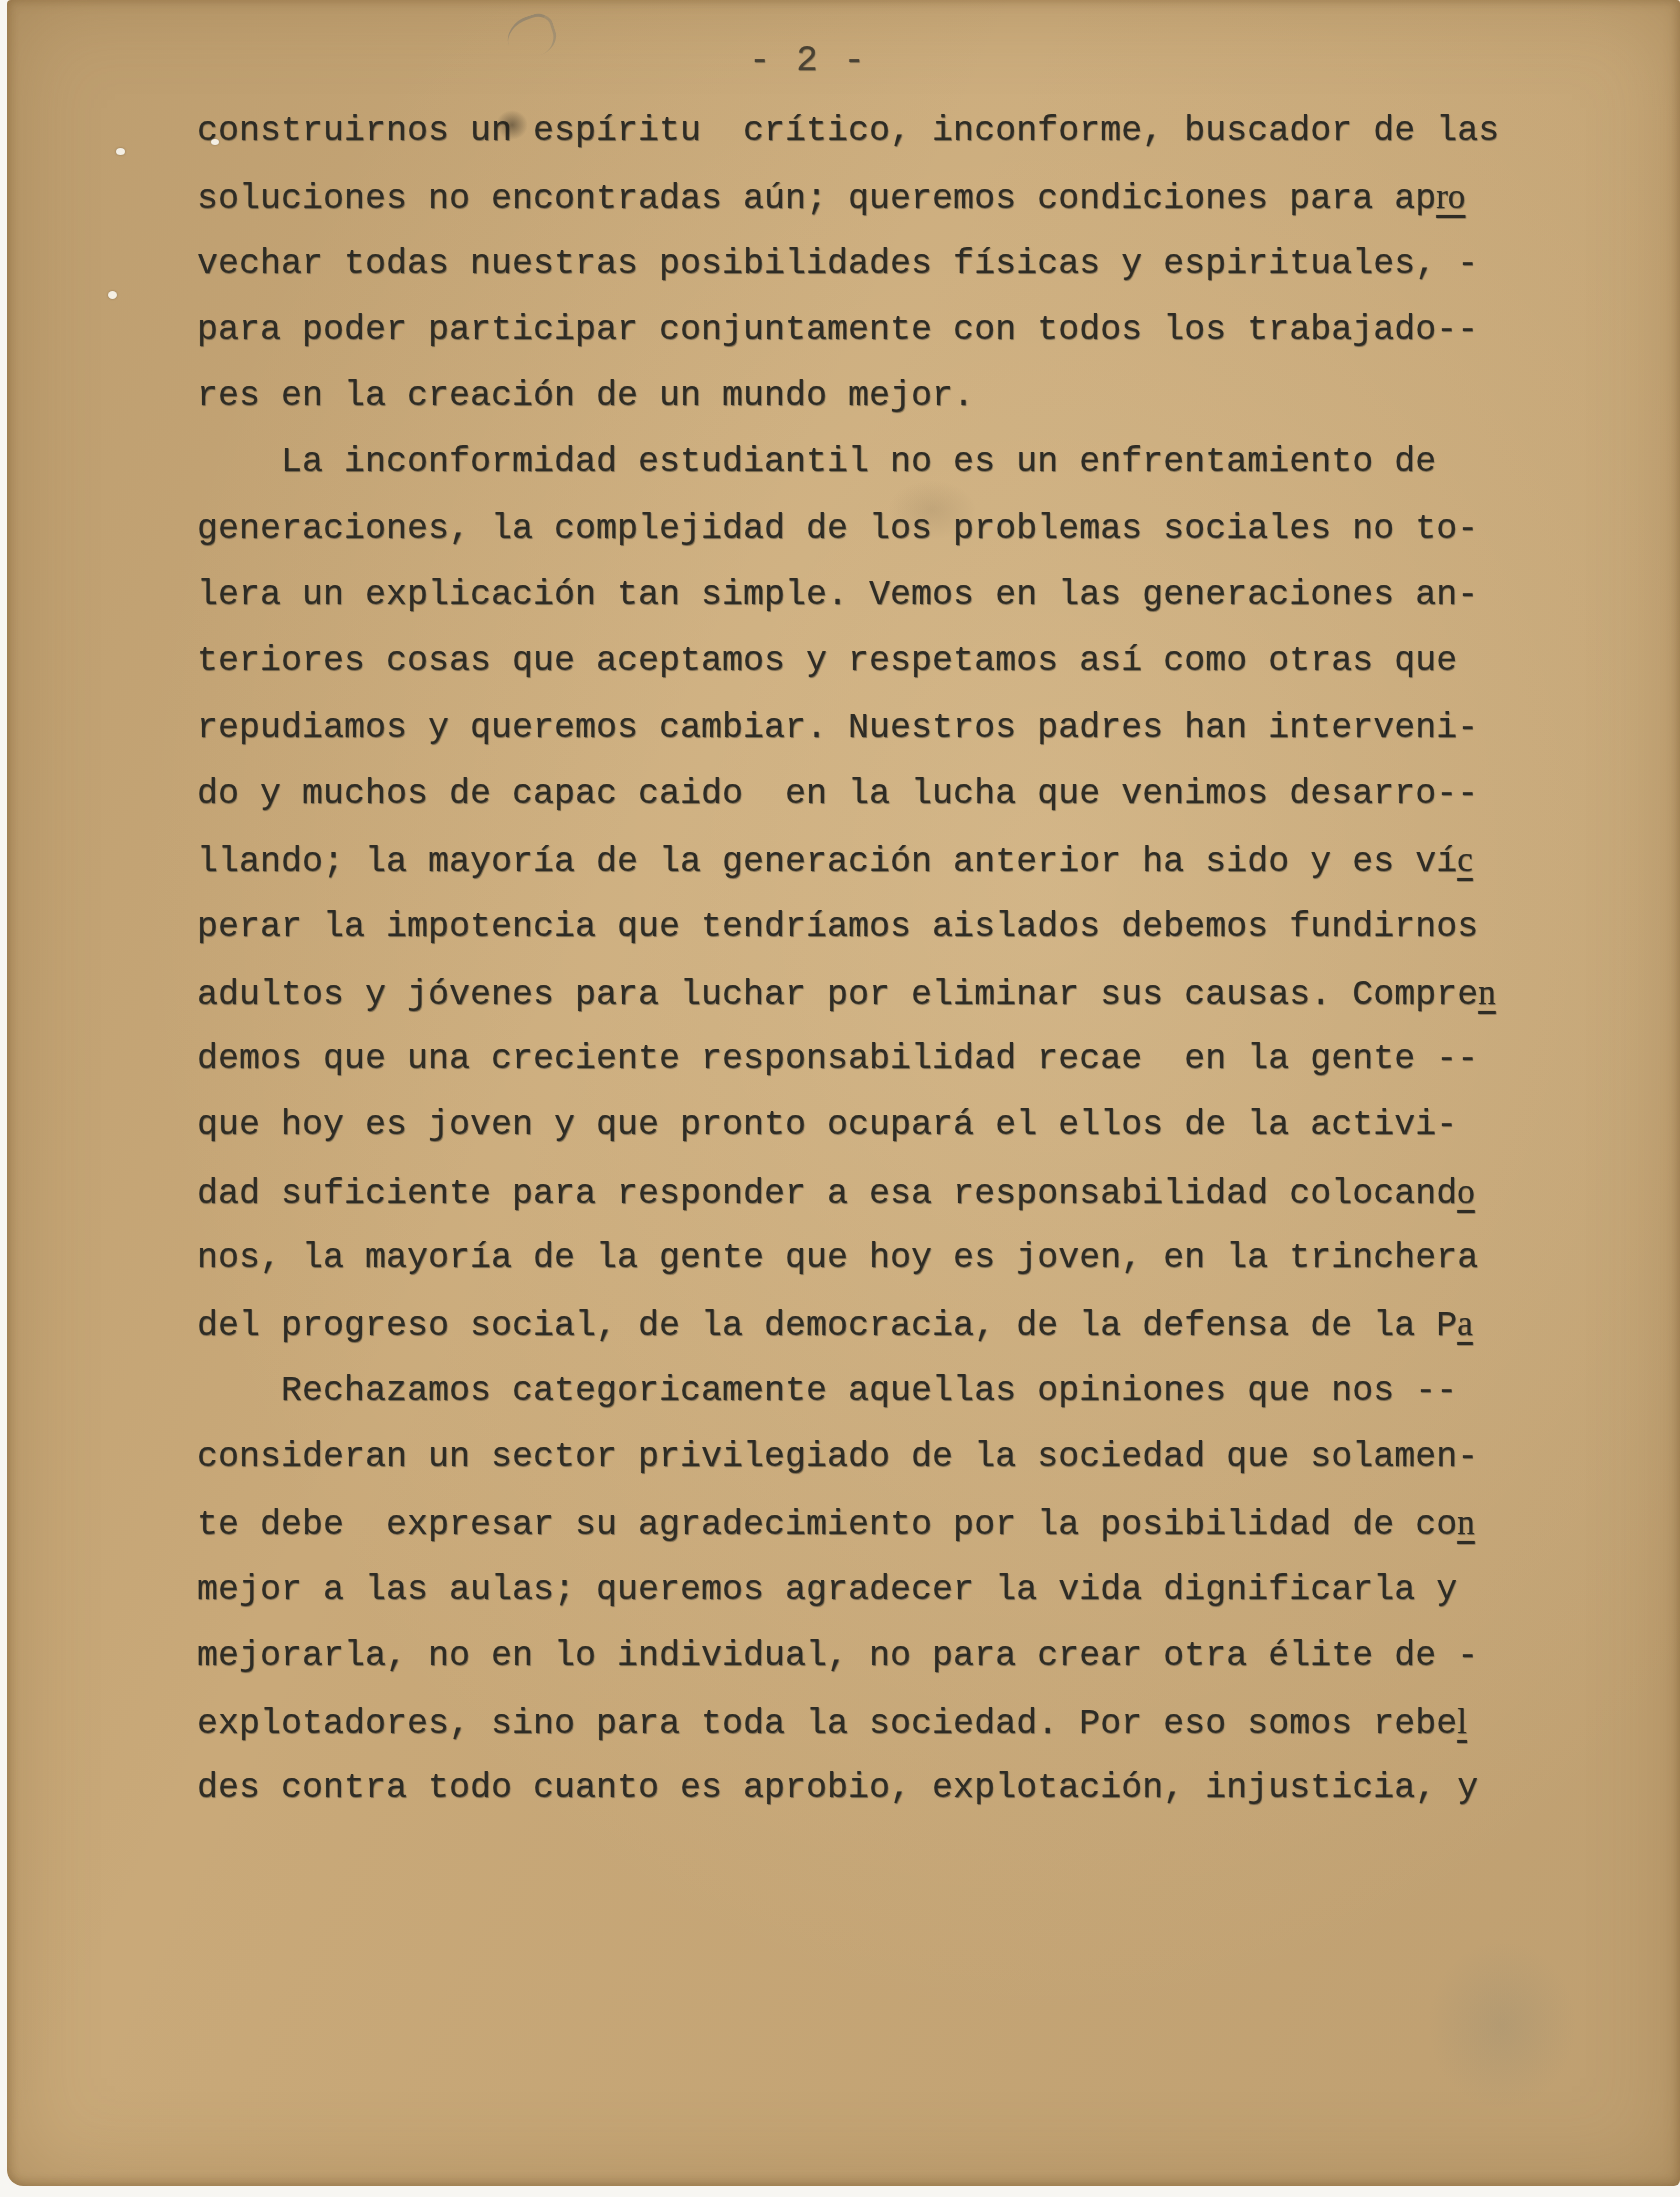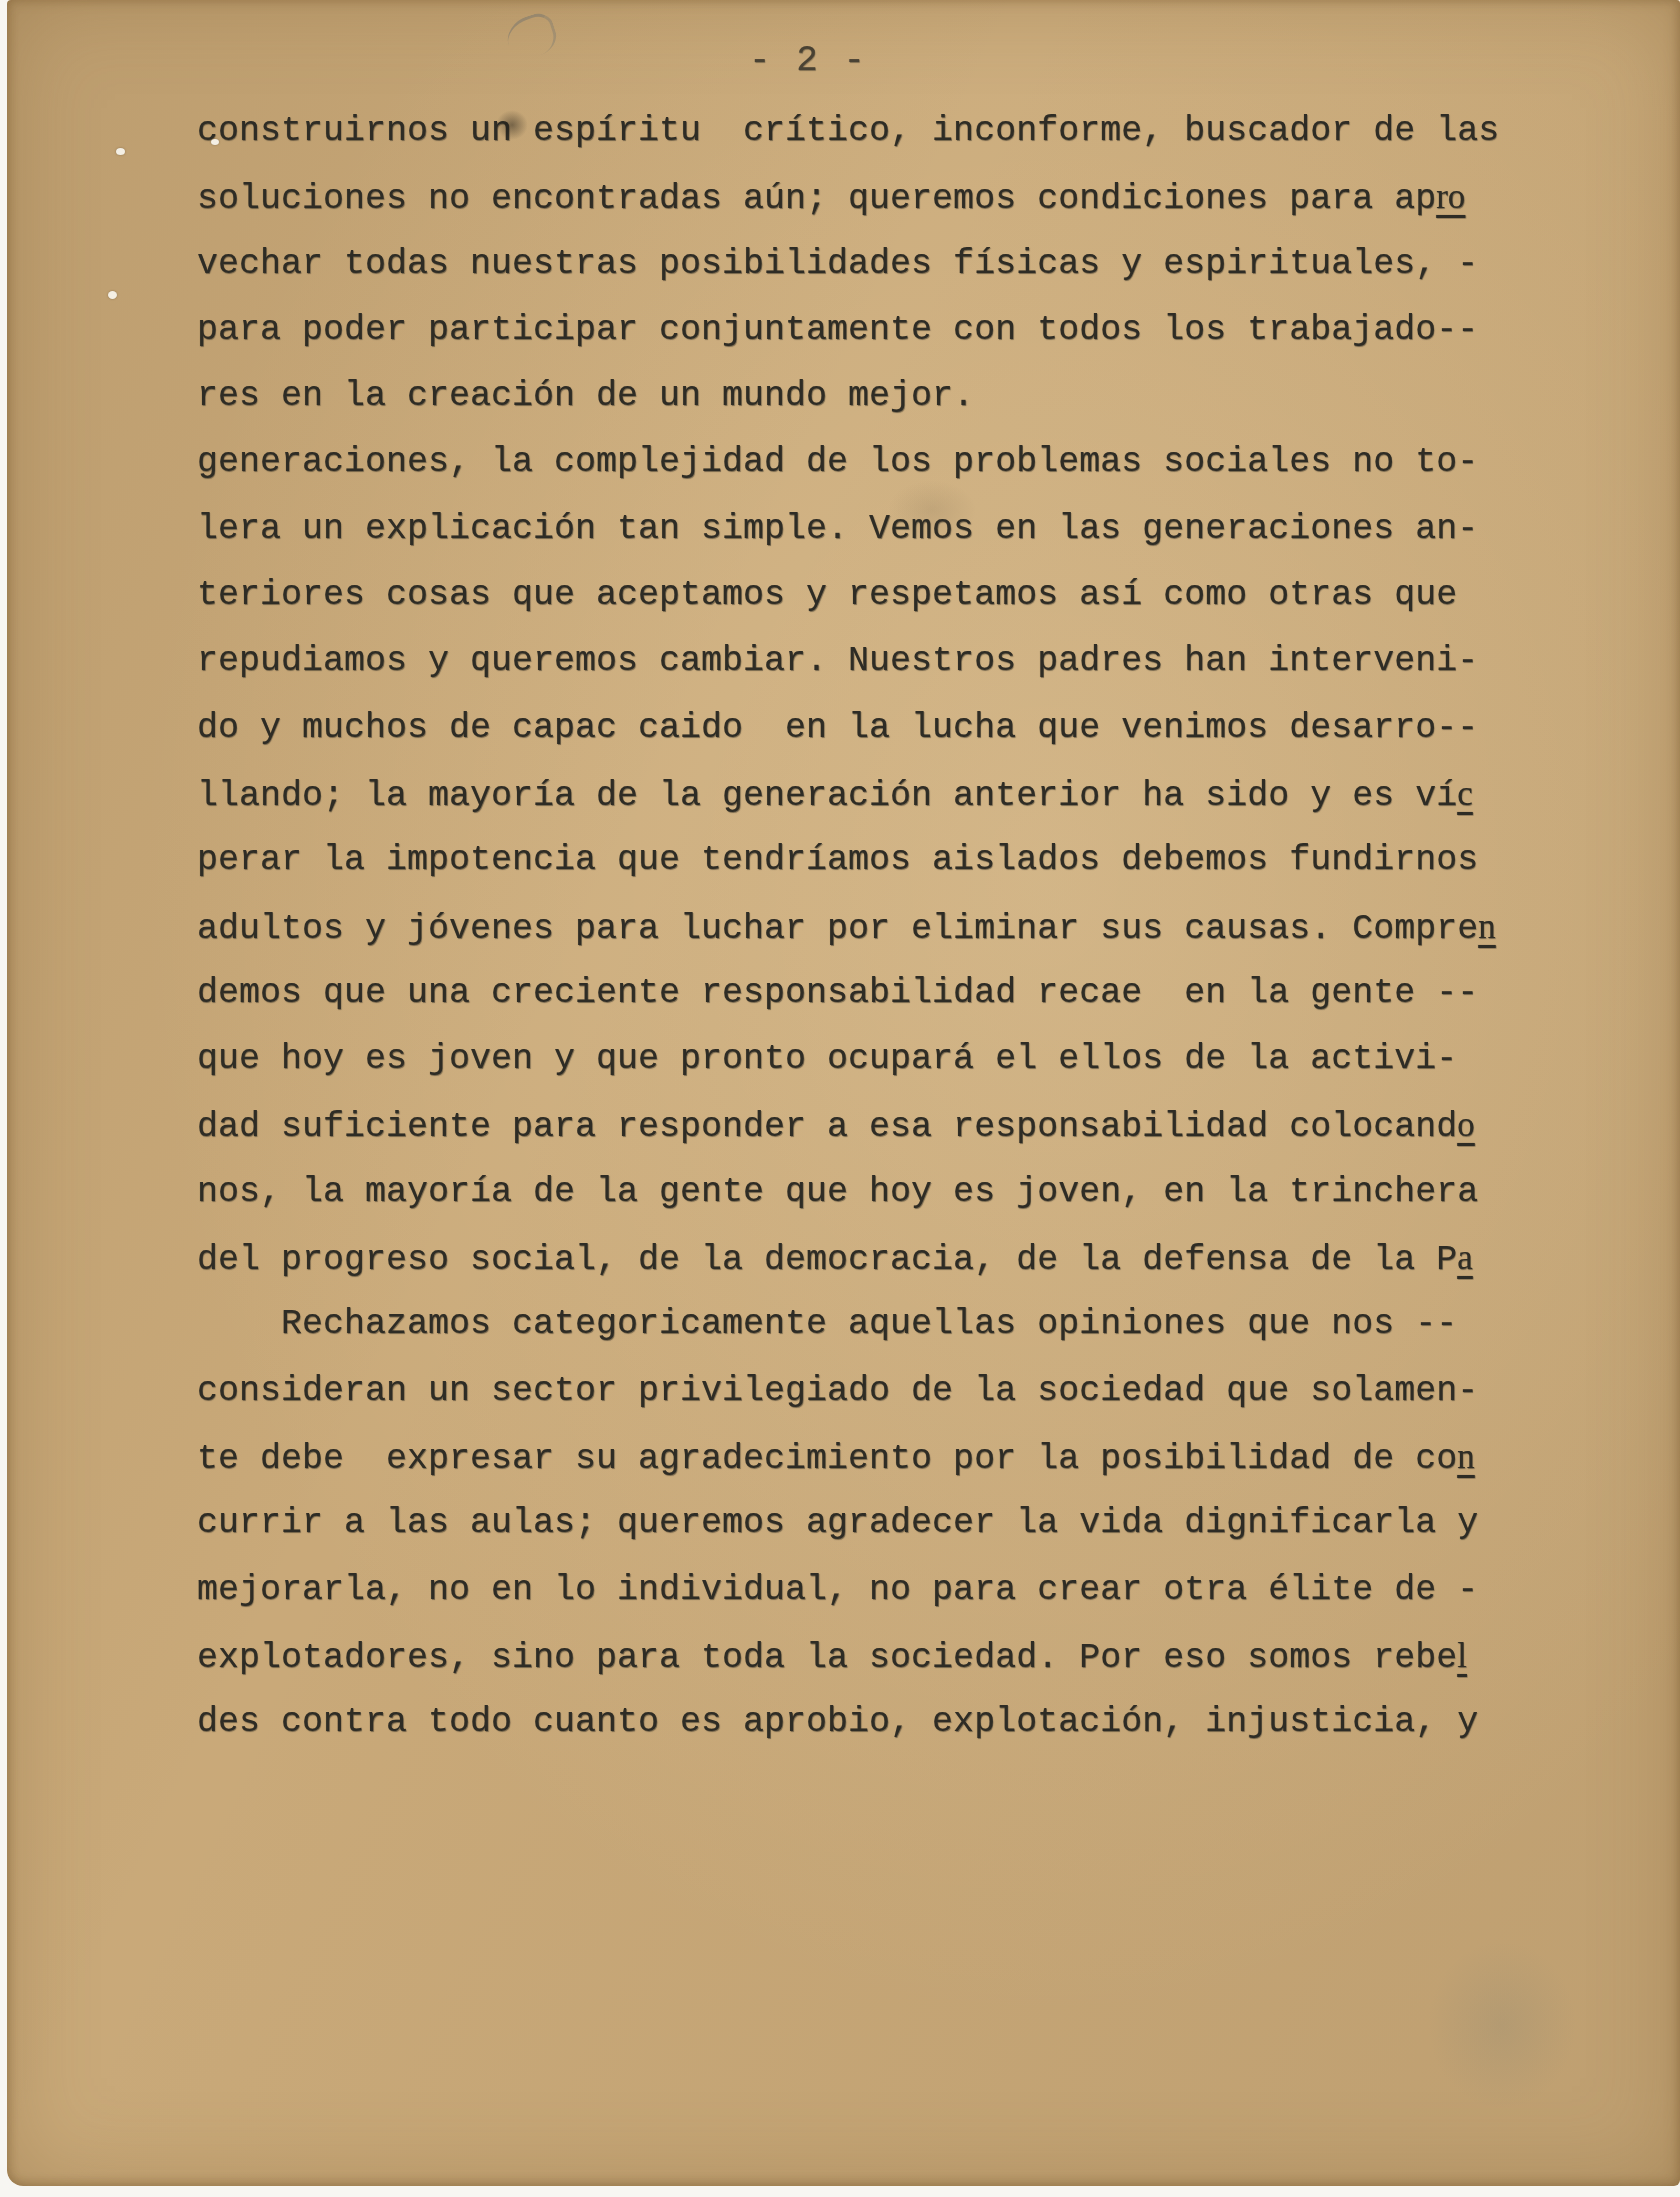--- a/index.html
+++ b/index.html
@@ -89,37 +89,38 @@
 <div id="canvas">
   <div id="paper">
     <div id="page-number" class="ink">- 2 -</div>
 
     <div id="text-body" class="ink">
         <div class="line">construirnos un espíritu  crítico, inconforme, buscador de las</div>
         <div class="line">soluciones no encontradas aún; queremos condiciones para ap<span class="u">ro</span></div>
         <div class="line">vechar todas nuestras posibilidades físicas y espirituales, -</div>
         <div class="line">para poder participar conjuntamente con todos los trabajado--</div>
         <div class="line">res en la creación de un mundo mejor.</div>
+        <div class="line">    La inconformidad estudiantil no es un enfrentamiento de</div>
         <div class="line">generaciones, la complejidad de los problemas sociales no to-</div>
         <div class="line">lera un explicación tan simple. Vemos en las generaciones an-</div>
         <div class="line">teriores cosas que aceptamos y respetamos así como otras que</div>
         <div class="line">repudiamos y queremos cambiar. Nuestros padres han interveni-</div>
         <div class="line">do y muchos de capac caido  en la lucha que venimos desarro--</div>
         <div class="line">llando; la mayoría de la generación anterior ha sido y es ví<span class="u">c</span></div>
         <div class="line">perar la impotencia que tendríamos aislados debemos fundirnos</div>
         <div class="line">adultos y jóvenes para luchar por eliminar sus causas. Compre<span class="u">n</span></div>
         <div class="line">demos que una creciente responsabilidad recae  en la gente --</div>
         <div class="line">que hoy es joven y que pronto ocupará el ellos de la activi-</div>
         <div class="line">dad suficiente para responder a esa responsabilidad colocand<span class="u">o</span></div>
         <div class="line">nos, la mayoría de la gente que hoy es joven, en la trinchera</div>
         <div class="line">del progreso social, de la democracia, de la defensa de la P<span class="u">a</span></div>
         <div class="line">    Rechazamos categoricamente aquellas opiniones que nos --</div>
         <div class="line">consideran un sector privilegiado de la sociedad que solamen-</div>
         <div class="line">te debe  expresar su agradecimiento por la posibilidad de co<span class="u">n</span></div>
-        <div class="line">currir a las aulas; queremos agradecer la vida dignificarla y</div>
+        <div class="line">mejor a las aulas; queremos agradecer la vida dignificarla y</div>
         <div class="line">mejorarla, no en lo individual, no para crear otra élite de -</div>
         <div class="line">explotadores, sino para toda la sociedad. Por eso somos rebe<span class="u">l</span></div>
         <div class="line">des contra todo cuanto es aprobio, explotación, injusticia, y</div>
       </div>
 
     <div id="pencil-scribble" class="artifact"></div>
     <div id="ink-blotch" class="artifact"></div>
     <div id="speck-1" class="artifact speck"></div>
     <div id="speck-2" class="artifact speck"></div>
     <div id="speck-3" class="artifact speck"></div>

